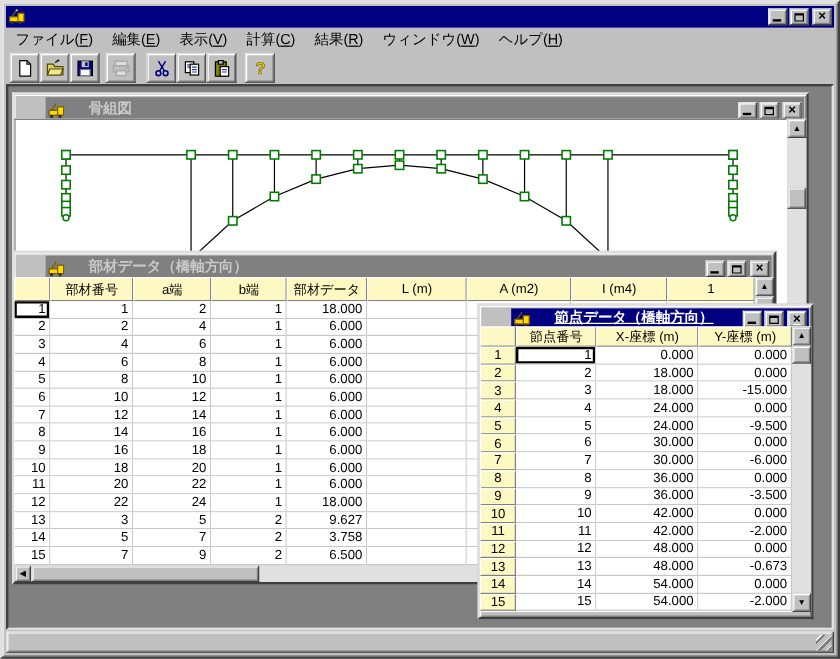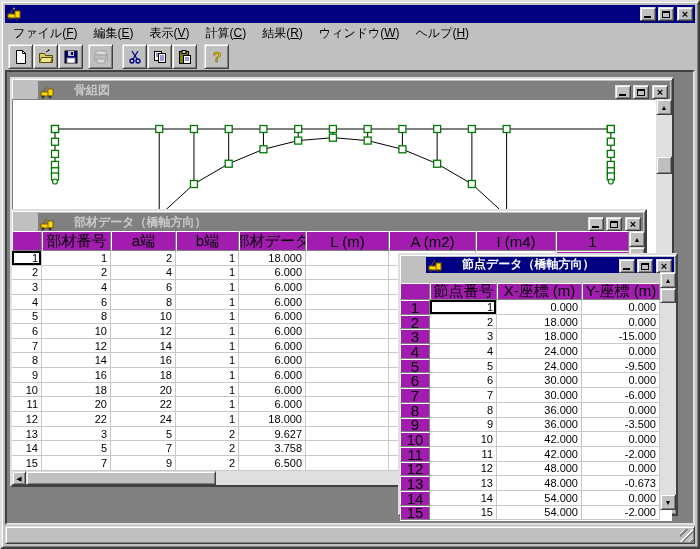--- a/index.html
+++ b/index.html
@@ -24,38 +24,38 @@
   .tool-btn{position:absolute;top:1px;width:25px;height:25px;background:#c0c0c0;border:1px solid;
     border-color:#dfdfdf #404040 #404040 #dfdfdf;box-shadow:inset 1px 1px 0 #fff, inset -1px -1px 0 #808080;
     display:flex;align-items:center;justify-content:center;padding:0;}
   
   .mdi{position:absolute;left:3px;right:3px;top:68px;bottom:22px;background:#808080;
     border:2px solid;border-color:#404040 #dfdfdf #dfdfdf #404040;overflow:hidden;}
   .win{position:absolute;background:#c0c0c0;border:2px solid;border-color:#dfdfdf #404040 #404040 #dfdfdf;
     box-shadow:inset 1px 1px 0 #fff, inset -1px -1px 0 #808080;}
   .ctb{position:absolute;left:2px;right:2px;top:2px;height:18px;display:flex;align-items:flex-end;gap:20px;
     padding:0 2px;font-weight:bold;font-size:12px;overflow:hidden;margin-left:24px;}
-  .ctb.active{background:#000080;color:#fff;}
+  .ctb.active{background:#000080;color:#fff;text-decoration:underline;}
   .ctb.inactive{background:#808080;color:#c9c9c9;}
   .frame-win{left:3px;top:5px;width:664px;height:410px;z-index:1;}
   .member-win{left:3px;top:137px;width:637px;height:278px;z-index:2;}
   .node-win{left:391px;top:181px;width:280px;height:263px;z-index:3;}
   .canvas{position:absolute;left:0;top:20px;width:644px;height:386px;background:#fff;
     border:1px solid;border-color:#808080 #fff #fff #808080;overflow:hidden;}
   
   .vscroll,.hscroll{position:absolute;background:#e0e0e0;}
   .sbtn{position:absolute;width:16px;height:16px;background:#c0c0c0;border:1px solid;
     border-color:#dfdfdf #404040 #404040 #dfdfdf;box-shadow:inset 1px 1px 0 #fff, inset -1px -1px 0 #808080;
     display:flex;align-items:center;justify-content:center;font-size:7px;color:#000;line-height:7px;}
   .sthumb{position:absolute;background:#c0c0c0;border:1px solid;border-color:#dfdfdf #404040 #404040 #dfdfdf;
     box-shadow:inset 1px 1px 0 #fff, inset -1px -1px 0 #808080;}
   
   .grid{position:absolute;display:grid;background:#fff;overflow:hidden;}
-  .hdr{background:#a21caf;border:1px solid;border-color:#fff #808080 #808080 #fff;
-    display:flex;align-items:center;justify-content:center;overflow:hidden;white-space:nowrap;font-size:15px;}
+  .hdr{background:#fef9c3;border:1px solid;border-color:#fff #808080 #808080 #fff;
+    display:flex;align-items:center;justify-content:center;overflow:hidden;white-space:nowrap;font-size:11px;}
   .cell{background:#fff;border-right:1px solid #c8c8c8;border-bottom:1px solid #c8c8c8;
     display:flex;align-items:center;justify-content:flex-end;padding-right:3px;font-size:11px;white-space:nowrap;overflow:hidden;}
   .cell.focus{box-shadow:inset 0 0 0 2px #000;}
   .statusbar{position:absolute;left:3px;right:3px;bottom:3px;height:18px;background:#c0c0c0;
     border:1px solid;border-color:#dfdfdf #404040 #404040 #dfdfdf;box-shadow:inset 1px 1px 0 #fff, inset -1px -1px 0 #808080;}
   .grip{position:absolute;right:1px;bottom:1px;width:13px;height:13px;
     background:repeating-linear-gradient(135deg,transparent 0 3px,#fff 3px 4px,#808080 4px 6px);}
   svg{display:block;}
 </style>
 </head>
@@ -450,21 +450,21 @@
               <span class="g-min"></span>
             </span>
           <span class="tbtn">
               <span class="g-max"></span>
             </span>
           <span class="tbtn" style="margin-left:1px">
               <span class="g-x">×</span>
             </span>
         </span>
       </div>
-      <div class="grid" id="node-grid" style="left: 0px; top: 28px; width: 272px; height: 238px; grid-template-columns: 30px 67px 85px 78px; grid-template-rows: 17px; grid-auto-rows: 14.7px;">
+      <div class="grid" id="node-grid" style="left: 0px; top: 17px; width: 272px; height: 238px; grid-template-columns: 30px 67px 85px 78px; grid-template-rows: 17px; grid-auto-rows: 14.7px;">
           <div class="hdr"></div>
           <div class="hdr">節点番号</div>
           <div class="hdr">X-座標 (m)</div>
           <div class="hdr">Y-座標 (m)</div>
           <div class="hdr">1</div>
           <div class="cell focus">1</div>
           <div class="cell">0.000</div>
           <div class="cell">0.000</div>
           <div class="hdr">2</div>
           <div class="cell">2</div>

